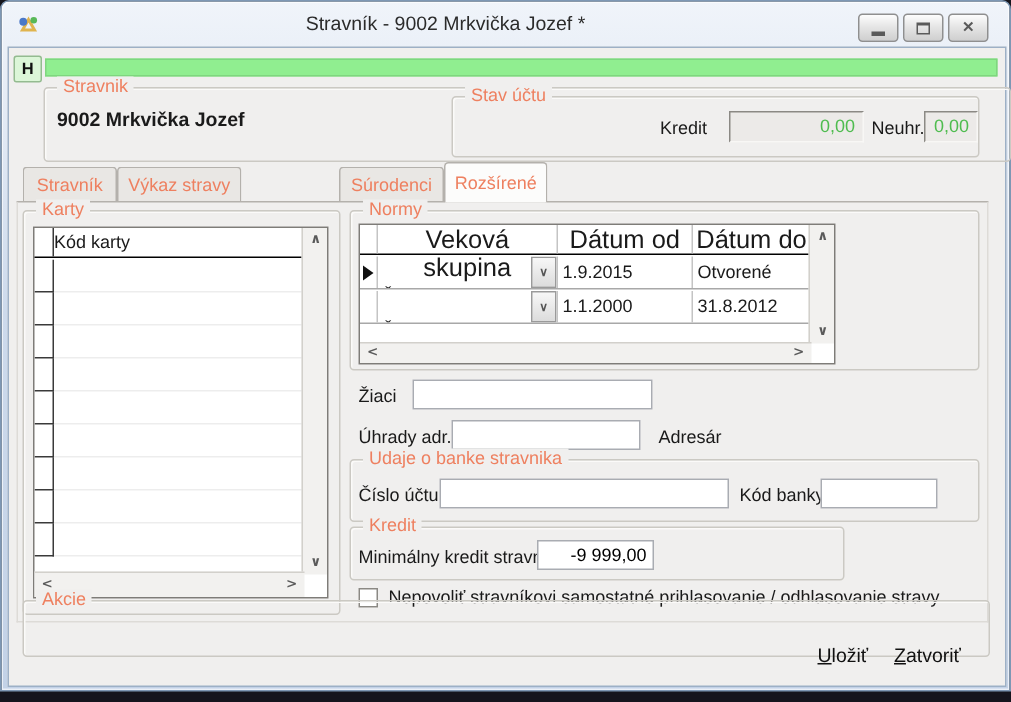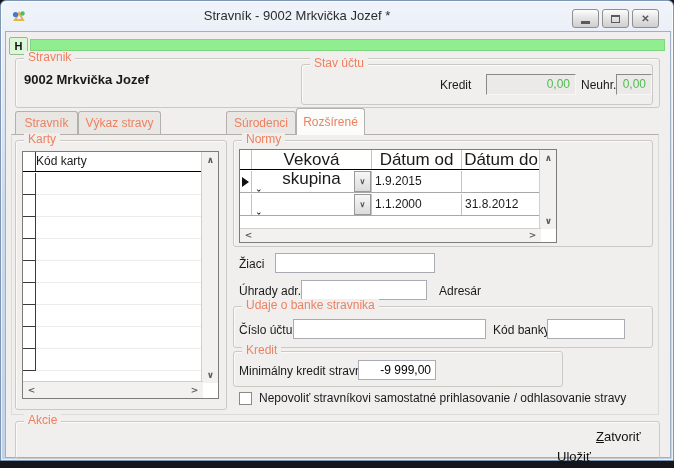--- a/index.html
+++ b/index.html
@@ -37,21 +37,21 @@
     background:#dcf6d8; border:1px solid #94bb90; border-radius:2px;
     font-family:"Liberation Sans",sans-serif; font-size:11px; font-weight:bold; color:#111;}
   .greenbar{position:absolute; left:29px; top:38px; width:635px; height:12px;
     background:#90ee90; border:1px solid #7fd67f;}
 
   .grp{position:absolute; border:1px solid var(--grpborder); border-radius:3px;
     box-shadow:inset 1px 1px 0 #fbfaf9;}
   .glabel{position:absolute; top:-8px; left:8px; background:var(--bg);
     padding:0 4px; color:var(--orange); font-size:12px; line-height:13px;}
 
-  .grp-stravnik{left:14px; top:57px; width:645px; height:50px;}
+  .grp-stravnik{left:28px; top:57px; width:645px; height:50px;}
   .diner-name{position:absolute; left:8px; top:13px; font-weight:bold; font-size:13px;}
 
   .grp-stav{left:300px; top:63px; width:352px; height:41px;}
   .lbl{position:absolute; white-space:nowrap;}
   .fld-dis{position:absolute; height:21px; background:#eceae8;
     border-top:1px solid #8b8984; border-left:1px solid #8b8984;
     border-bottom:1px solid #f8f7f5; border-right:1px solid #f8f7f5;
     color:#4fbc4f; text-align:right; padding:2px 5px; font-size:12px;}
 
   .tab{position:absolute; top:110px; height:23px; background:#e9e7e4;
@@ -102,21 +102,21 @@
     border:1px solid #9a9a9a; text-align:center; line-height:19px;
     font-size:8px; font-weight:bold; color:#555;}
   .nc.c2{width:90px;} .nc.c3{width:79px;}
 
   .flbl{position:absolute; font-size:12px; white-space:nowrap; z-index:2;}
   .tbox{position:absolute; height:20px; background:#fff; border:1px solid #a9acb2;
     font-family:"Liberation Sans",sans-serif; font-size:12px; padding:1px 4px; z-index:2;}
 
   .grp-banka{left:232px; top:305px; width:420px; height:42px; z-index:2;}
   .grp-kredit{left:232px; top:350px; width:330px; height:36px; z-index:2;}
-  .grp-akcie{left:14px; top:420px; width:645px; height:38px;}
+  .grp-akcie{left:14px; top:399px; width:645px; height:38px;}
 
   .cbox{position:absolute; left:238px; top:391px; width:13px; height:13px;
     background:#fff; border:1px solid #8b8984; z-index:2;}
   .cblabel{position:absolute; left:258px; top:390px; font-size:12px; z-index:2;}
 
   .flatbtn{position:absolute; top:428px; font-size:13px; color:#111; cursor:default; z-index:2;}
   .flatbtn .mn{text-decoration:underline;}
 </style>
 </head>
 <body>
@@ -238,20 +238,21 @@
     </div>
     <div class="nrow" style="top:21px;">
       <div class="nc sel">
           <span class="marker"></span>
         </div>
       <div class="nc c1">
         <span class="txt">Žiaci 2</span>
         <span class="combo"><span>∨</span></span>
       </div>
       <div class="nc c2">1.9.2015</div>
+      <div class="nc c3">Otvorené</div>
     </div>
     <div class="nrow" style="top:44px;">
       <div class="nc sel"></div>
       <div class="nc c1">
         <span class="txt">Žiaci 1</span>
         <span class="combo"><span>∨</span></span>
       </div>
       <div class="nc c2">1.1.2000</div>
       <div class="nc c3">31.8.2012</div>
     </div>
@@ -284,16 +285,16 @@
   </div>
   <span class="flbl" style="left:238px; top:363px;">Minimálny kredit stravníka</span>
   <input class="tbox" style="left: 357px; top: 359px; width: 78px; text-align: right;" value="-9 999,00">
 
   <span class="cbox"></span>
   <span class="cblabel">Nepovoliť stravníkovi samostatné prihlasovanie / odhlasovanie stravy</span>
 
   <div class="grp grp-akcie zcontent">
     <span class="glabel">Akcie</span>
   </div>
-  <div class="flatbtn" style="left:556px;margin-top:20px;"><span class="mn">U</span><span>ložiť</span></div>
+  <div class="flatbtn" style="left:544px;"><span class="mn">U</span><span>ložiť</span></div>
   <div class="flatbtn" style="left:595px;"><span class="mn">Z</span><span>atvoriť</span></div>
 
 </div>
 
 </body></html>

